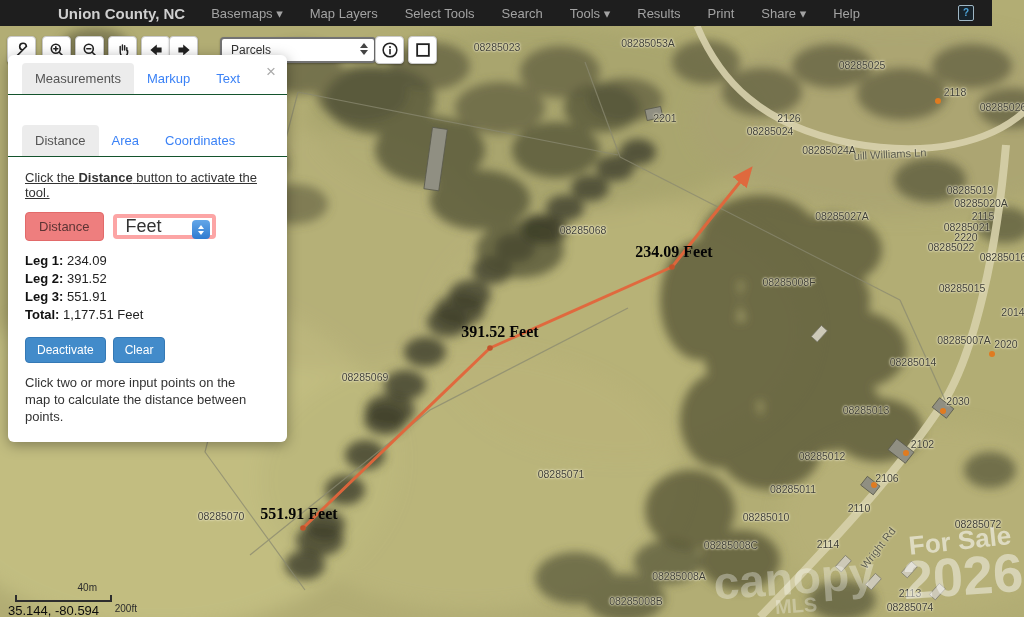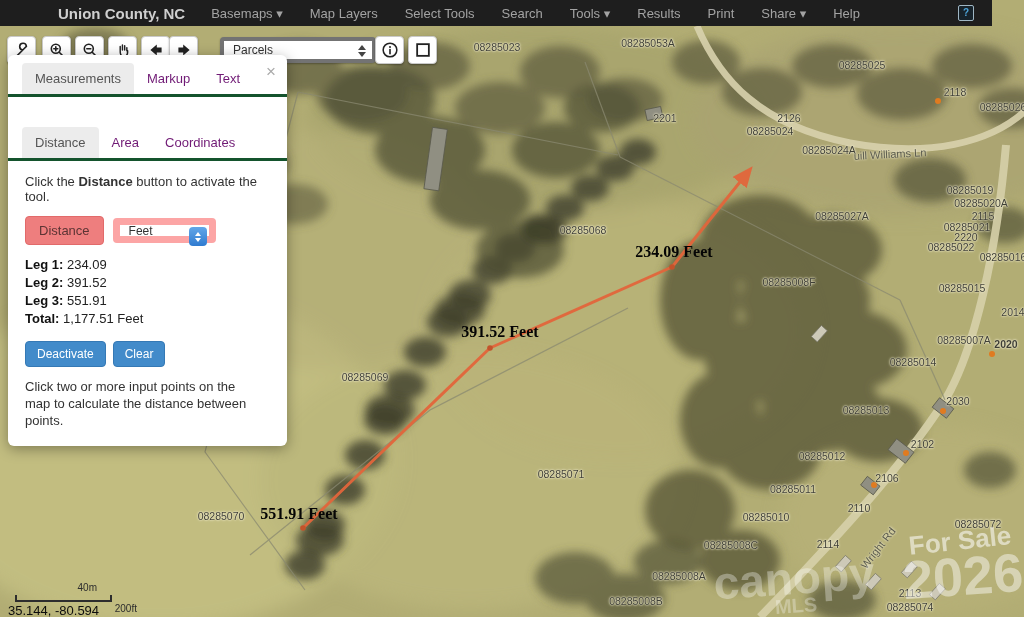--- a/index.html
+++ b/index.html
@@ -15,40 +15,40 @@
   .nav-help { position:absolute; right:18px; top:5px; width:16px; height:16px; border:1px solid #9fb6c4;
               background:#17232b; color:#4da3d8; font-size:10px; font-weight:bold; text-align:center;
               line-height:14px; border-radius:2px; }
 
   
   .tbtn { position:absolute; top:36px; width:29px; height:28px; background:#fff; border:1px solid #c9c9c9;
           border-radius:4px; box-shadow:0 1px 2px rgba(0,0,0,.35); display:flex; align-items:center;
           justify-content:center; z-index:10; cursor:pointer; }
   .tbtn svg { display:block; }
   .layer-select { position:absolute; left:220px; top:37px; width:156px; height:26px; background:#fff;
-                  border:4px solid #737373; border-radius:4px; z-index:10; display:flex; align-items:center;
+                  border:2px solid #737373; border-radius:4px; z-index:10; display:flex; align-items:center;
                   padding-left:9px; font-size:12px; color:#333; box-shadow:0 1px 2px rgba(0,0,0,.3); cursor:pointer; }
   .layer-select .steppers { position:absolute; right:6px; top:4px; display:flex; flex-direction:column; gap:2px; }
   .tri-up { width:0; height:0; border-left:4px solid transparent; border-right:4px solid transparent; border-bottom:5px solid #444; }
   .tri-dn { width:0; height:0; border-left:4px solid transparent; border-right:4px solid transparent; border-top:5px solid #444; }
 
   
   .panel { position:absolute; left:8px; top:55px; width:279px; min-height:330px; background:#fff;
            border-radius:6px; box-shadow:0 3px 14px rgba(0,0,0,.35); z-index:20; padding-bottom:14px; }
-  .tabs { display:flex; align-items:flex-end; border-bottom:3px solid #14532d; padding:8px 14px 0 14px; }
+  .tabs { display:flex; align-items:flex-end; border-bottom:1px solid #14532d; padding:8px 14px 0 14px; }
   .tabs.sub { margin-top:22px; }
-  .tab { font-size:13px; padding:8px 13px; color:#701a75; cursor:pointer; border-radius:4px 4px 0 0; white-space:nowrap; }
+  .tab { font-size:13px; padding:8px 13px; color:#3b82f6; cursor:pointer; border-radius:4px 4px 0 0; white-space:nowrap; }
   .tab.active { background:#ececec; color:#555; }
   .panel-close { position:absolute; right:11px; top:8px; color:#aaa; font-size:17px; line-height:17px; cursor:pointer; }
-  .instruction { font-size:13px; color:#333; padding:13px 17px 4px 17px; }
+  .instruction { font-size:13px; color:#333; padding:13px 17px 4px 17px;text-decoration:underline; }
   .controls { display:flex; align-items:center; gap:9px; padding:8px 17px 4px 17px; }
   .btn-distance { background:#ee7e7e; border:1px solid #e26a6a; color:#5c3434; font-size:13px;
                   padding:6px 13px; border-radius:4px; cursor:pointer; }
-  .unit-select { position:relative; width:103px; height:25px; border:7px solid #fca5a5; border-radius:4px;
-                 background:#fff; font-size:12px; color:#333; display:flex; align-items:center;
+  .unit-select { position:relative; width:103px; height:25px; border:4px solid #fca5a5; border-radius:4px;
+                 background:#fff; font-size:18px; color:#333; display:flex; align-items:center;
                  padding-left:9px; cursor:pointer; }
   .unit-select .blue-stepper { position:absolute; right:2px; top:2px; width:18px; height:19px; border-radius:4px;
                  background:linear-gradient(#63a6e8,#2f7bd0); display:flex; flex-direction:column;
                  align-items:center; justify-content:center; gap:2px; }
   .blue-stepper .w-up { width:0; height:0; border-left:3.5px solid transparent; border-right:3.5px solid transparent; border-bottom:4px solid #fff; }
   .blue-stepper .w-dn { width:0; height:0; border-left:3.5px solid transparent; border-right:3.5px solid transparent; border-top:4px solid #fff; }
   .results { padding:8px 17px 2px 17px; font-size:13px; color:#222; }
   .results .r-line { margin-bottom:3px; }
   .results b { color:#111; }
   .action-row { display:flex; gap:7px; padding:10px 17px 4px 17px; }
@@ -249,21 +249,21 @@
       <div class="map-label" style="left: 983px; top: 216px;">2115</div>
       <div class="map-label" style="left: 967px; top: 227px;">08285021</div>
       <div class="map-label" style="left: 966px; top: 237px;">2220</div>
       <div class="map-label" style="left: 951px; top: 247px;">08285022</div>
       <div class="map-label" style="left: 1003px; top: 257px;">08285016</div>
       <div class="map-label" style="left: 842px; top: 216px;">08285027A</div>
       <div class="map-label" style="left: 789px; top: 282px;">08285008F</div>
       <div class="map-label" style="left: 962px; top: 288px;">08285015</div>
       <div class="map-label" style="left: 1013px; top: 312px;">2014</div>
       <div class="map-label" style="left: 964px; top: 340px;">08285007A</div>
-      <div class="map-label" style="left: 1006px; top: 344px; font-weight: bold;">2020</div>
+      <div class="map-label" style="left: 1006px; top: 344px;">2020</div>
       <div class="map-label" style="left: 913px; top: 362px;">08285014</div>
       <div class="map-label" style="left: 958px; top: 401px;">2030</div>
       <div class="map-label" style="left: 866px; top: 410px;">08285013</div>
       <div class="map-label" style="left: 919px; top: 444px; padding-left: 7px;">2102</div>
       <div class="map-label" style="left: 822px; top: 456px;">08285012</div>
       <div class="map-label" style="left: 887px; top: 478px;">2106</div>
       <div class="map-label" style="left: 793px; top: 489px;">08285011</div>
       <div class="map-label" style="left: 859px; top: 508px;">2110</div>
       <div class="map-label" style="left: 766px; top: 517px;">08285010</div>
       <div class="map-label" style="left: 978px; top: 524px;">08285072</div>

